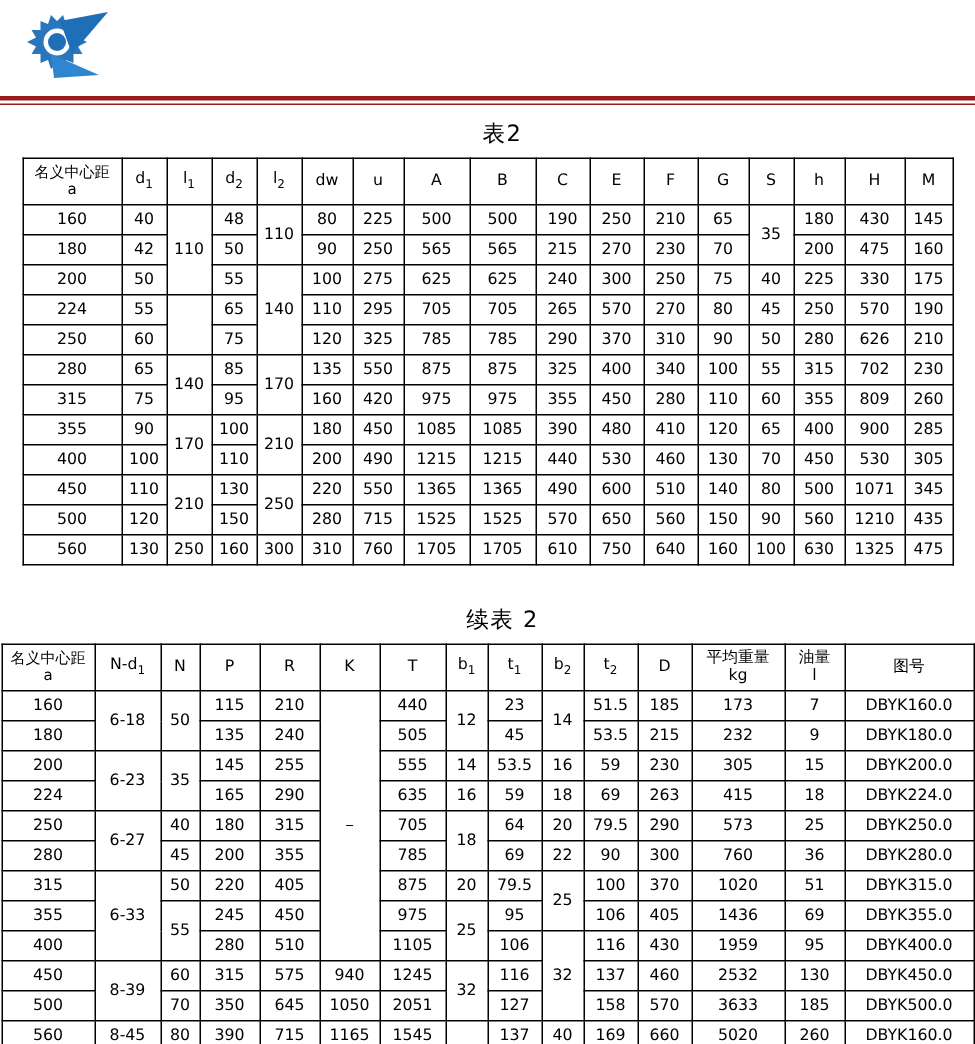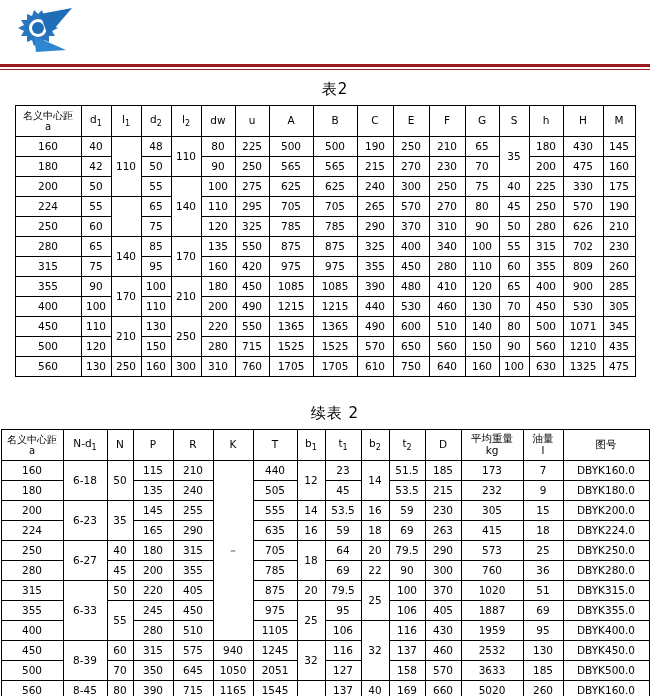--- a/index.html
+++ b/index.html
@@ -514,21 +514,21 @@
       <tr>
         <td>355</td>
         <td rowspan="2">55</td>
         <td>245</td>
         <td>450</td>
         <td>975</td>
         <td rowspan="2">25</td>
         <td>95</td>
         <td>106</td>
         <td>405</td>
-        <td>1887</td>
+        <td>1436</td>
         <td>69</td>
         <td>DBYK355.0</td>
       </tr>
       <tr>
         <td>400</td>
         <td>280</td>
         <td>510</td>
         <td>1105</td>
         <td>106</td>
         <td rowspan="3">32</td>

